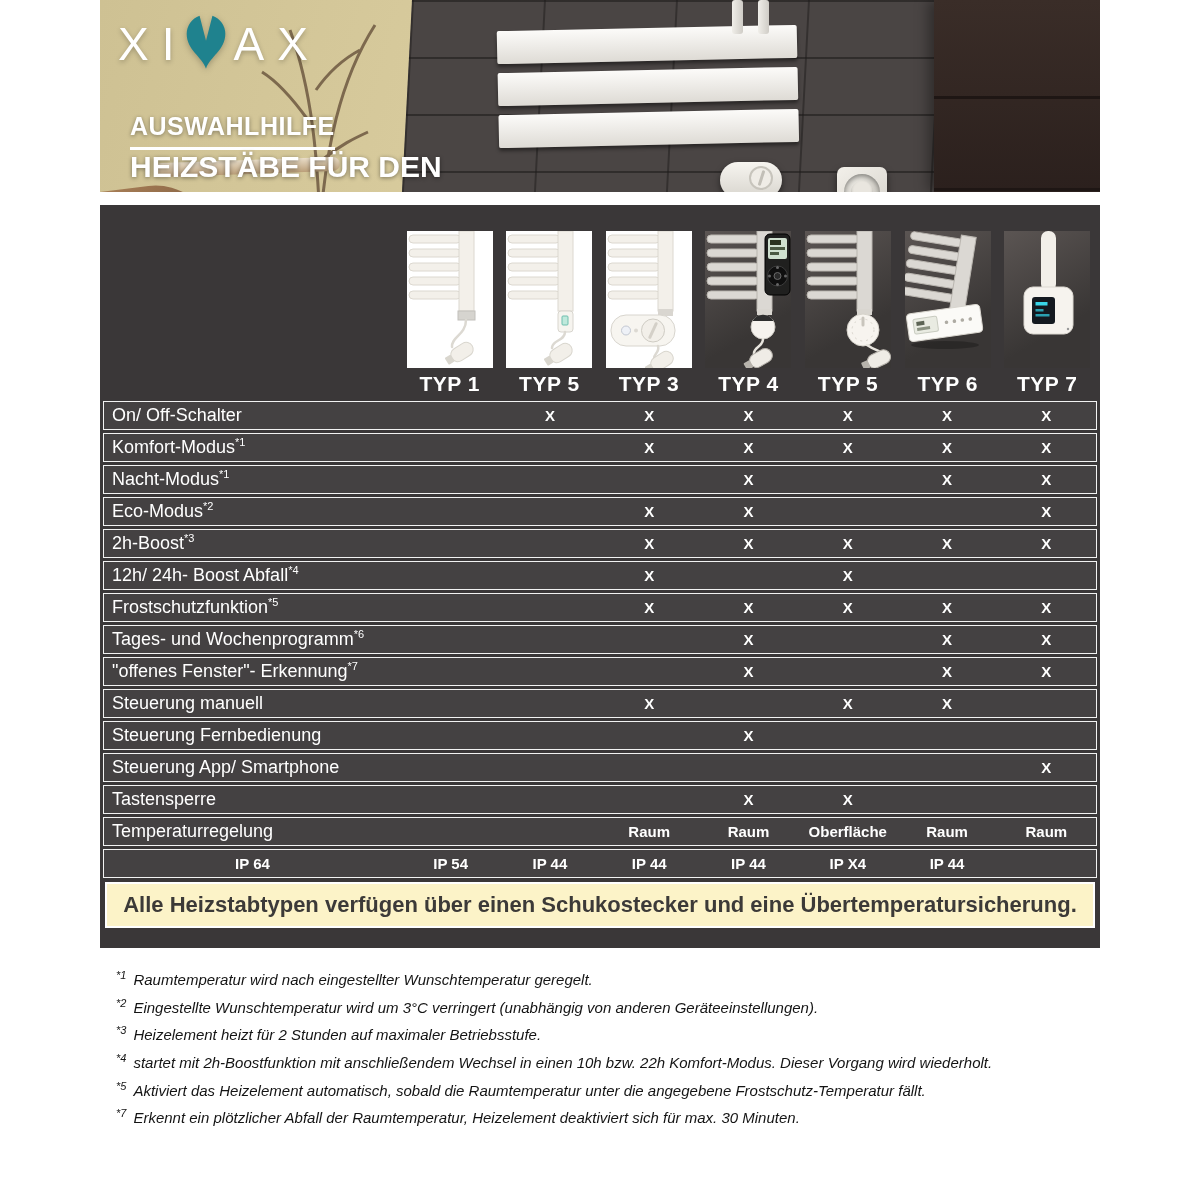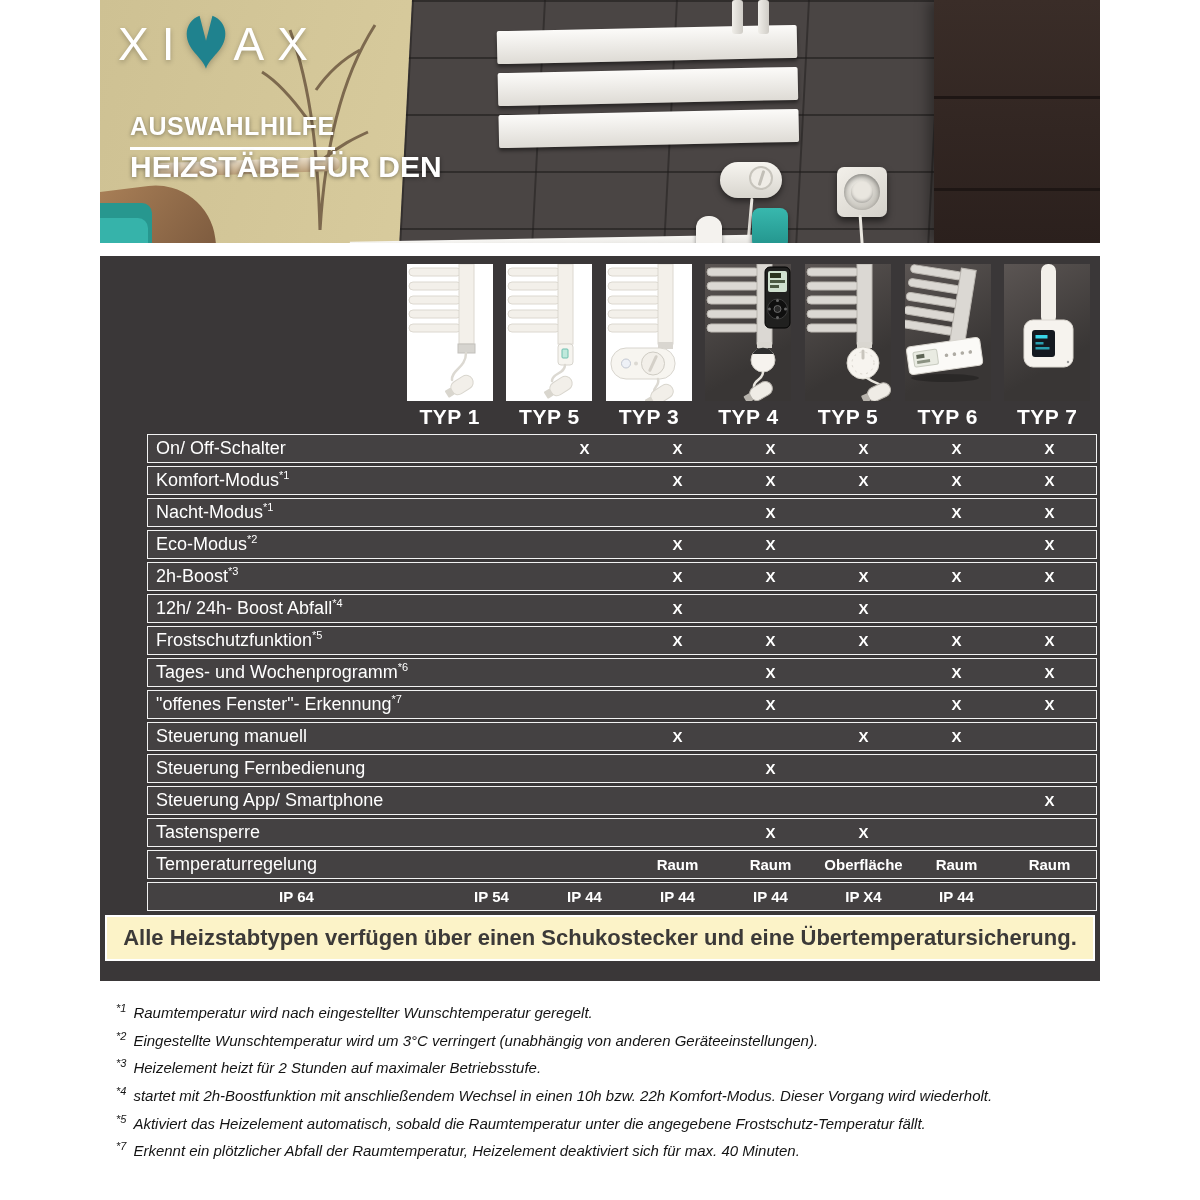--- a/index.html
+++ b/index.html
@@ -6,21 +6,21 @@
   html,body{margin:0;padding:0;}
   body{
     width:1200px;height:1200px;background:#ffffff;
     font-family:"Liberation Sans", sans-serif;
     -webkit-font-smoothing:antialiased;
   }
   .inner{width:1000px;margin:0 auto;position:relative;}
 
   
   .hero{
-    position:relative;height:243px;overflow:hidden;
+    position:relative;height:192px;overflow:hidden;
     background:linear-gradient(105deg,#cec193 0%,#d9cc9e 40%,#cfc295 60%);
   }
   .stone{
     position:absolute;left:312px;top:0;right:0;bottom:0;
     background-color:#4a4544;
     background-image:
       linear-gradient(rgba(30,28,27,.6) 2px,transparent 2px),
       linear-gradient(90deg,rgba(30,28,27,.5) 2px,transparent 2px);
     background-size:132px 57px;
     transform:skewX(-3deg);transform-origin:top left;
@@ -62,30 +62,30 @@
 
   .logo{position:absolute;left:18px;top:12px;color:#fff;font-size:46px;letter-spacing:13px;
     display:flex;align-items:center;text-shadow:0 2px 5px rgba(0,0,0,.25);}
   .logo .mark{width:46px;height:58px;margin:0 4px 6px -4px;filter:drop-shadow(0 2px 3px rgba(0,0,0,.25));}
   .eyebrow{position:absolute;left:30px;top:112px;color:#fff;font-size:25px;font-weight:bold;
     letter-spacing:.5px;border-bottom:3px solid #fff;padding-bottom:6px;text-shadow:0 1px 4px rgba(0,0,0,.4);}
   .title1{position:absolute;left:30px;top:150px;color:#fff;font-size:30px;font-weight:bold;text-shadow:0 1px 4px rgba(0,0,0,.45);}
   .title2{position:absolute;left:18px;top:195px;color:#fff;font-size:40px;font-weight:bold;text-shadow:0 1px 4px rgba(0,0,0,.45);margin-top:43px;}
 
   
-  .tablewrap{margin-top:13px;background:#3a3738;padding:8px 3px 20px 3px;box-sizing:border-box;}
+  .tablewrap{margin-top:13px;background:#3a3738;padding:26px 3px 20px 3px;box-sizing:border-box;}
   .imgrow{display:grid;grid-template-columns:297px repeat(7,1fr);margin-bottom:5px;align-items:end;}
   .imgcell{text-align:center;}
   .photo{width:86px;height:137px;margin:0 auto;background:#fff;overflow:hidden;}
   .photo.darkbg{background:linear-gradient(150deg,#5b5553,#393635 70%);}
   .photo svg{display:block;width:86px;height:137px;}
   .typlabel{color:#fff;font-weight:bold;font-size:21px;margin-top:4px;letter-spacing:.5px;}
 
   .trow{display:grid;grid-template-columns:297px repeat(7,1fr);align-items:center;
-    background:#444142;border:1px solid #f2f2f2;margin-bottom:3px;min-height:27px;margin-left:44px;}
+    background:#444142;border:1px solid #f2f2f2;margin-bottom:3px;min-height:27px;}
   .tlabel{color:#fff;font-size:18px;padding:2px 4px 3px 8px;white-space:nowrap;}
   .tlabel sup{font-size:11px;}
   .tcell{text-align:center;color:#fff;font-weight:bold;font-size:15px;}
 
   .note{background:#fcf3c8;border:2px solid #fff;margin:4px 2px 0 2px;padding:8px 10px;
     text-align:center;font-weight:bold;font-size:22px;color:#3c3a38;}
 
   
   .footnotes{margin-top:18px;padding-left:16px;}
   .fn{font-style:italic;font-size:15px;color:#141414;line-height:1.78;}
@@ -465,16 +465,16 @@
     <div class="note">Alle Heizstabtypen verfügen über einen Schukostecker und eine Übertemperatursicherung.</div>
   </div>
 
   <div class="footnotes">
 
   <div class="fn"><sup>*1</sup><span>Raumtemperatur wird nach eingestellter Wunschtemperatur geregelt.</span></div>
       <div class="fn"><sup>*2</sup><span>Eingestellte Wunschtemperatur wird um 3°C verringert (unabhängig von anderen Geräteeinstellungen).</span></div>
       <div class="fn"><sup>*3</sup><span>Heizelement heizt für 2 Stunden auf maximaler Betriebsstufe.</span></div>
       <div class="fn"><sup>*4</sup><span>startet mit 2h-Boostfunktion mit anschließendem Wechsel in einen 10h bzw. 22h Komfort-Modus. Dieser Vorgang wird wiederholt.</span></div>
       <div class="fn"><sup>*5</sup><span>Aktiviert das Heizelement automatisch, sobald die Raumtemperatur unter die angegebene Frostschutz-Temperatur fällt.</span></div>
-      <div class="fn"><sup>*7</sup><span>Erkennt ein plötzlicher Abfall der Raumtemperatur, Heizelement deaktiviert sich für max. 40 Minuten.</span></div>
+      <div class="fn"><sup>*7</sup><span>Erkennt ein plötzlicher Abfall der Raumtemperatur, Heizelement deaktiviert sich für max. 30 Minuten.</span></div>
     </div>
 
 </div>
 
 </body></html>

